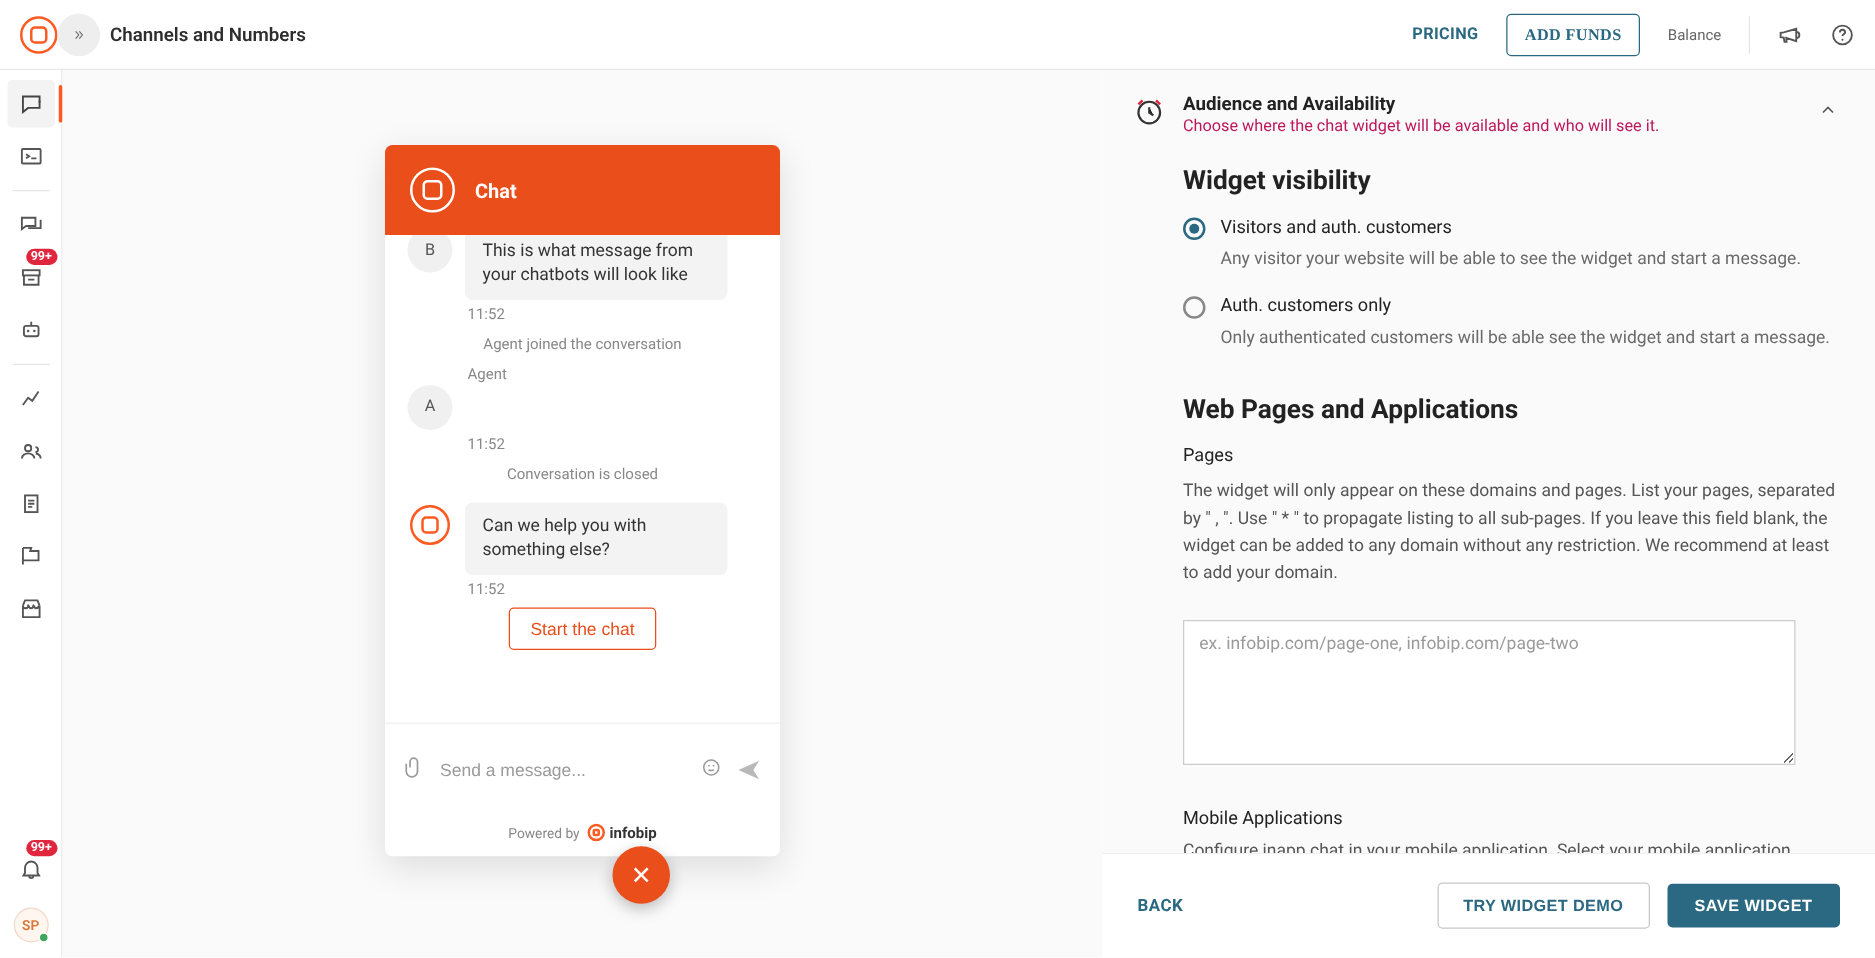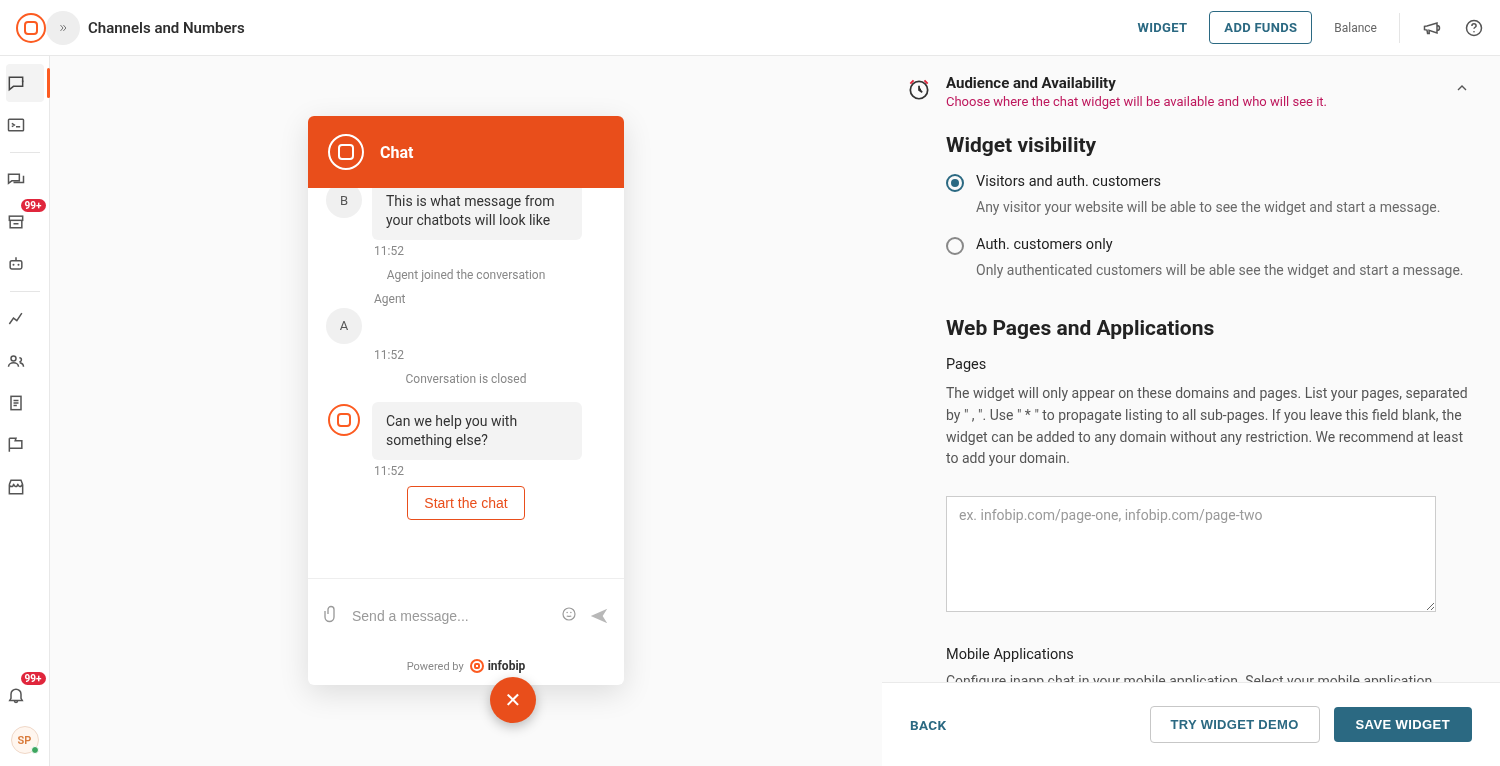--- a/index.html
+++ b/index.html
@@ -6,28 +6,28 @@
   html, body { margin:0; padding:0; width:1500px; height:766px; font-family: -apple-system, BlinkMacSystemFont, "Segoe UI", Roboto, Arial, sans-serif; color:#333; background:#fff; overflow:hidden; }
   .topbar { height:56px; border-bottom:1px solid #e8e8e8; display:flex; align-items:center; padding:0 16px; }
   .topbar-left { display:flex; align-items:center; }
   .hlogo { width:30px; height:30px; border:2.5px solid #fc5b21; border-radius:50%; display:flex; align-items:center; justify-content:center; }
   .hlogo-in { width:14px; height:14px; border:2.5px solid #fc5b21; border-radius:4px; }
   .circbtn { width:34px; height:34px; border-radius:50%; background:#eeeeee; display:flex; align-items:center; justify-content:center; cursor:pointer; }
   .chev-r { width:10px; height:10px; }
   .page-title { font-size:15px; font-weight:600; color:#2e2e2e; margin-left:8px; }
   .topbar-right { margin-left:auto; display:flex; align-items:center; gap:22px; }
   .link-plain { font-size:13px; font-weight:700; color:#2b6982; cursor:pointer; letter-spacing:.3px; }
-  .btn-outline { border:1px solid #2b6982; color:#2b6982; padding:8px 14px; font-size:13px; font-weight:700; border-radius:4px; cursor:pointer; letter-spacing:.3px; }
+  .btn-outline { border:1px solid #2b6982; color:#2b6982; padding:8px 14px; font-size:13px; font-weight:700; border-radius:4px; cursor:pointer; letter-spacing:.3px;font-family:Liberation Serif, serif; }
   .balance { font-size:12px; color:#666; }
   .vdiv { width:1px; height:30px; background:#e5e5e5; }
   .icon-btn { color:#555; cursor:pointer; display:flex; align-items:center; justify-content:center; }
 
   .body { display:flex; height:710px; }
   .sidebar { width:50px; border-right:1px solid #e8e8e8; display:flex; flex-direction:column; align-items:center; padding-top:6px; position:relative; }
-  .side-ic { width:38px; height:38px; display:flex; align-items:center; justify-content:flex-start; color:#555; cursor:pointer; margin:2px 0; border-radius:4px; position:relative; }
+  .side-ic { width:38px; height:38px; display:flex; align-items:center; justify-content:center; color:#555; cursor:pointer; margin:2px 0; border-radius:4px; position:relative; }
   .side-ic.active { background:#f3f3f3; }
   .side-ic.active::after { content:""; position:absolute; right:-6px; top:4px; bottom:4px; width:3px; background:#fc5b21; border-radius:2px;}
   .side-div { width:30px; height:1px; background:#e5e5e5; margin:6px 0; }
   .badge { position:absolute; top:-4px; right:-2px; background:#e0263c; color:#fff; font-size:10px; font-weight:700; padding:1px 4px; border-radius:8px; }
   .side-bottom { margin-top:auto; display:flex; flex-direction:column; align-items:center; padding-bottom:12px; gap:10px; }
   .avatar { width:28px; height:28px; border-radius:50%; border:1px solid #f0d8c8; background:#fff6ef; display:flex; align-items:center; justify-content:center; font-size:11px; font-weight:600; color:#d97a3a; position:relative; }
   .avatar-dot { position:absolute; bottom:-1px; right:-1px; width:8px; height:8px; border-radius:50%; background:#3da65f; border:1px solid #fff; }
 
   .main { flex:1; display:flex; }
   .preview-area { flex:1; background:#fafafa; position:relative; display:flex; justify-content:center; align-items:flex-start; padding-top:60px; }
@@ -100,21 +100,21 @@
         <div class="hlogo-in"></div>
       </div>
     <div class="circbtn">
       <svg class="chev-r" viewBox="0 0 24 24">
           <path fill="none" stroke="#6a6a6a" stroke-width="2.2" d="M6 5l6 7-6 7M13 5l6 7-6 7"></path>
         </svg>
     </div>
     <div class="page-title">Channels and Numbers</div>
   </div>
   <div class="topbar-right">
-    <div class="link-plain">WIDGET</div>
+    <div class="link-plain">PRICING</div>
     <div class="btn-outline">ADD FUNDS</div>
     <div class="balance">Balance</div>
     <div class="vdiv"></div>
     <div class="icon-btn">
       <svg width="20" height="20" viewBox="0 0 24 24">
           <path fill="none" stroke="#555" stroke-width="1.8" d="M3 10v4l3 .5.7 4h2l-.3-3.7L18 18V6L6 9.5 3 10zM18 9a3 3 0 010 6"></path>
         </svg>
     </div>
     <div class="icon-btn">
       <svg width="20" height="20" viewBox="0 0 24 24">

